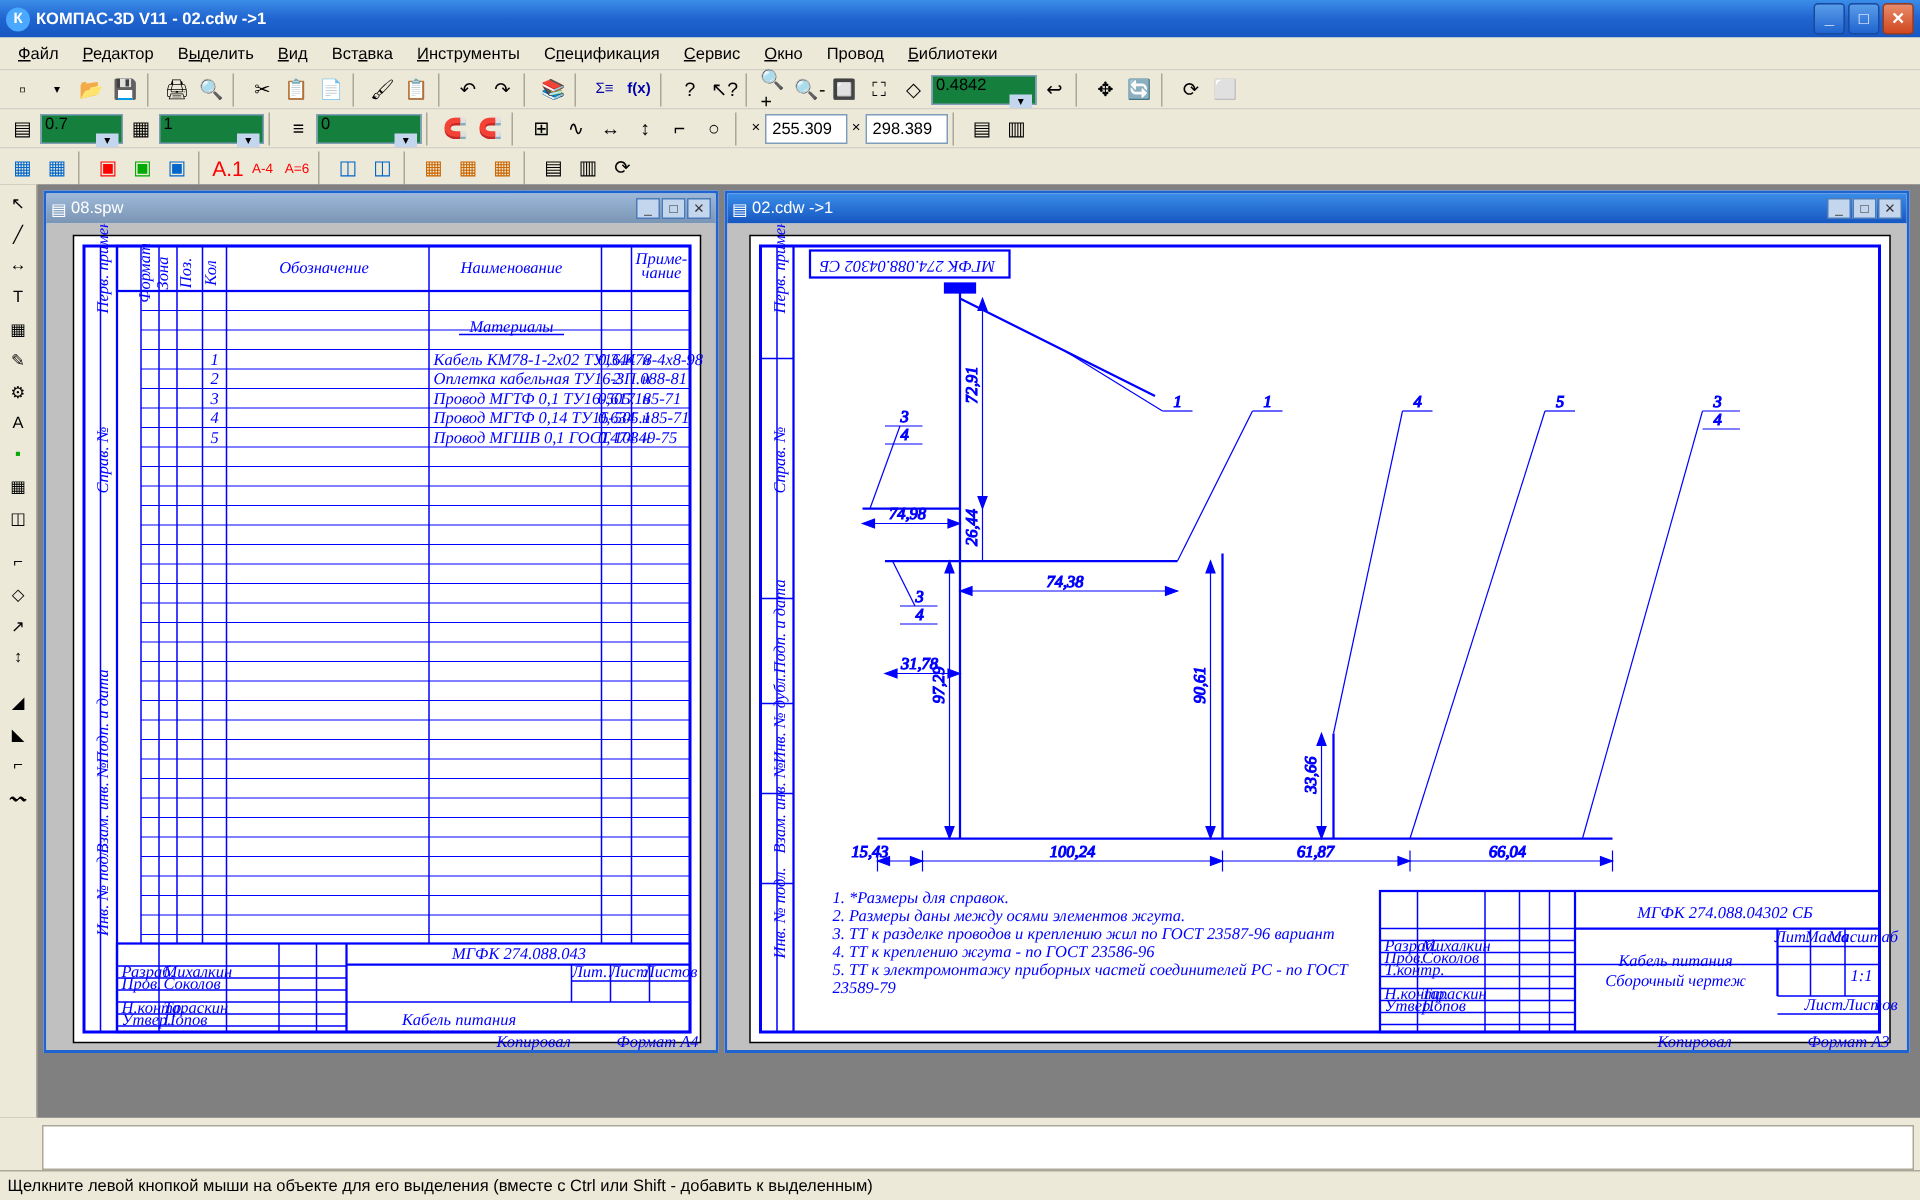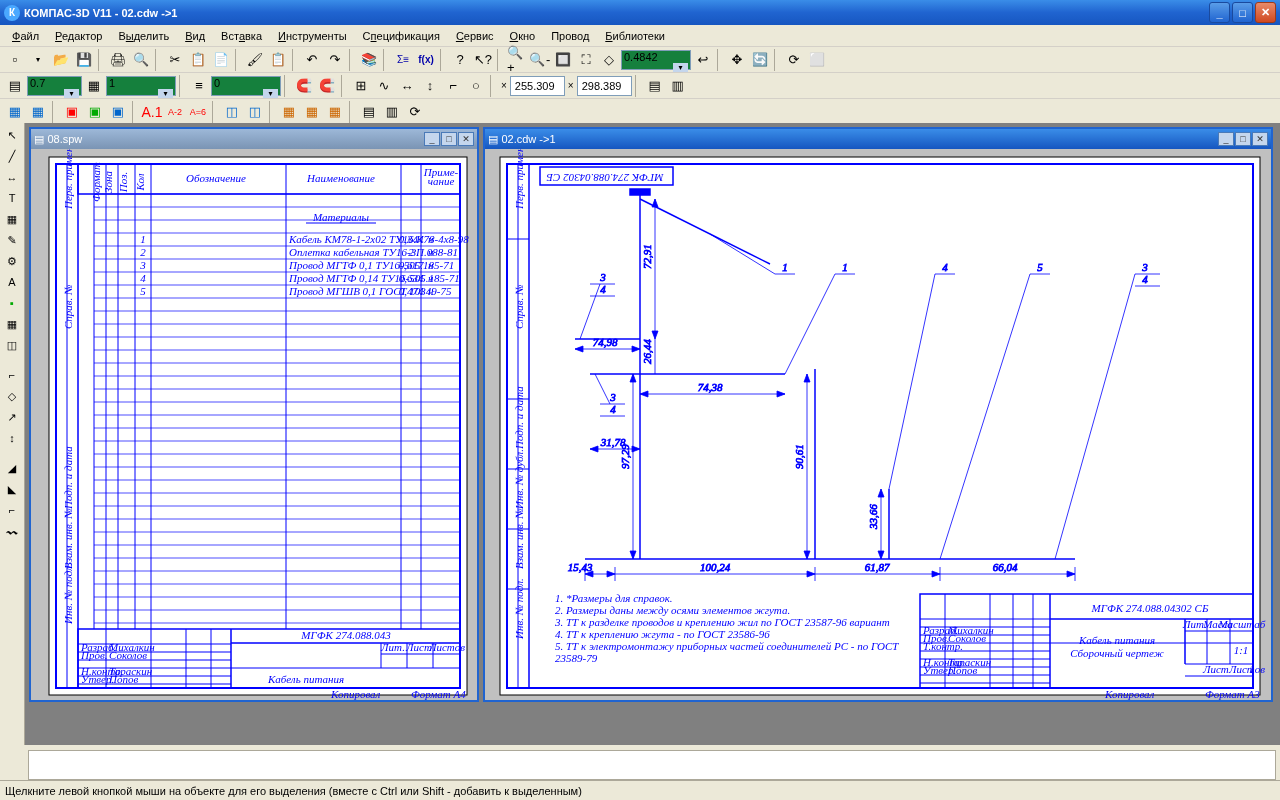--- a/index.html
+++ b/index.html
@@ -239,21 +239,21 @@
       <span class="ico" style="color:#0a0">▣</span>
     </div>
   <div class="tbtn">
       <span class="ico" style="color:#06c">▣</span>
     </div>
   <div class="tsep"></div>
   <div class="tbtn">
       <span class="ico" style="color:red;font-size:14px">A.1</span>
     </div>
   <div class="tbtn">
-      <span class="ico" style="color:red;font-size:9px">A-2</span>
+      <span class="ico" style="color:red;font-size:9px">A-4</span>
     </div>
   <div class="tbtn">
       <span class="ico" style="color:red;font-size:9px">A=6</span>
     </div>
   <div class="tsep"></div>
   <div class="tbtn">
       <span class="ico" style="color:#06c">◫</span>
     </div>
   <div class="tbtn">
       <span class="ico" style="color:#06c">◫</span>

